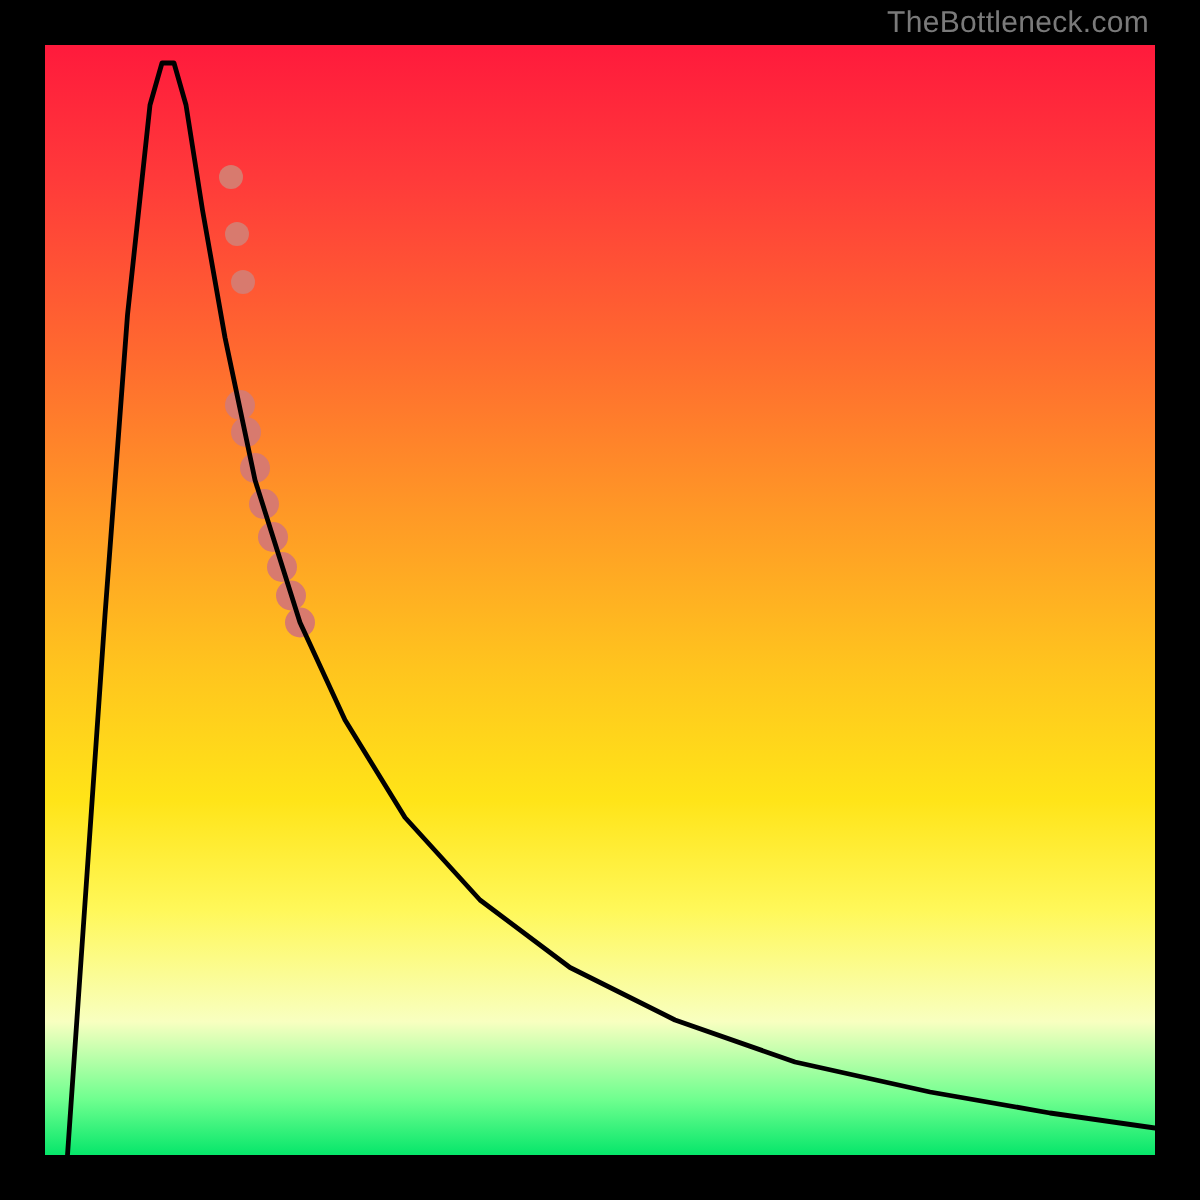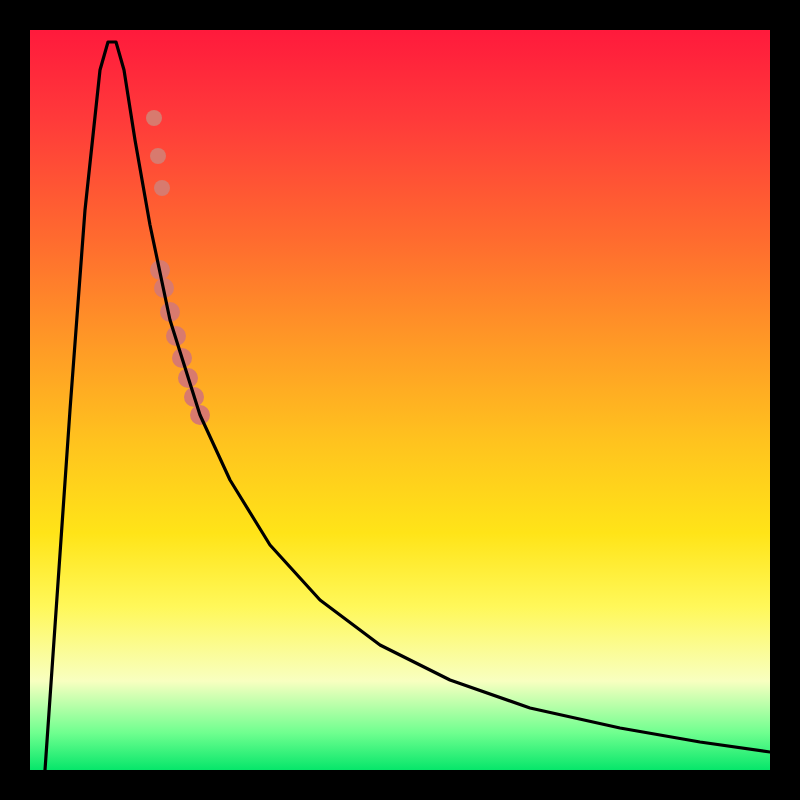--- a/index.html
+++ b/index.html
@@ -66,13 +66,14 @@
           <circle cx="158" cy="348" r="10" fill="#d87a6e"></circle>
           <circle cx="164" cy="367" r="10" fill="#d87a6e"></circle>
           <circle cx="170" cy="385" r="10" fill="#d87a6e"></circle>
           <circle cx="132" cy="158" r="8" fill="#d87a6e"></circle>
           <circle cx="128" cy="126" r="8" fill="#d87a6e"></circle>
           <circle cx="124" cy="88" r="8" fill="#d87a6e"></circle>
         </g>
       <path id="curve" fill="none" stroke="#000" stroke-width="3.2" stroke-linejoin="round" stroke-linecap="round" d="M15 740 L40 380 L55 180 L70 40 L78 12 L86 12 L94 40 L105 110 L120 195 L140 290 L170 385 L200 450 L240 515 L290 570 L350 615 L420 650 L500 678 L590 698 L670 712 L740 722"></path>
     </svg>
   </div>
+  <div class="watermark">TheBottleneck.com</div>
 </div>
 
 </body></html>

